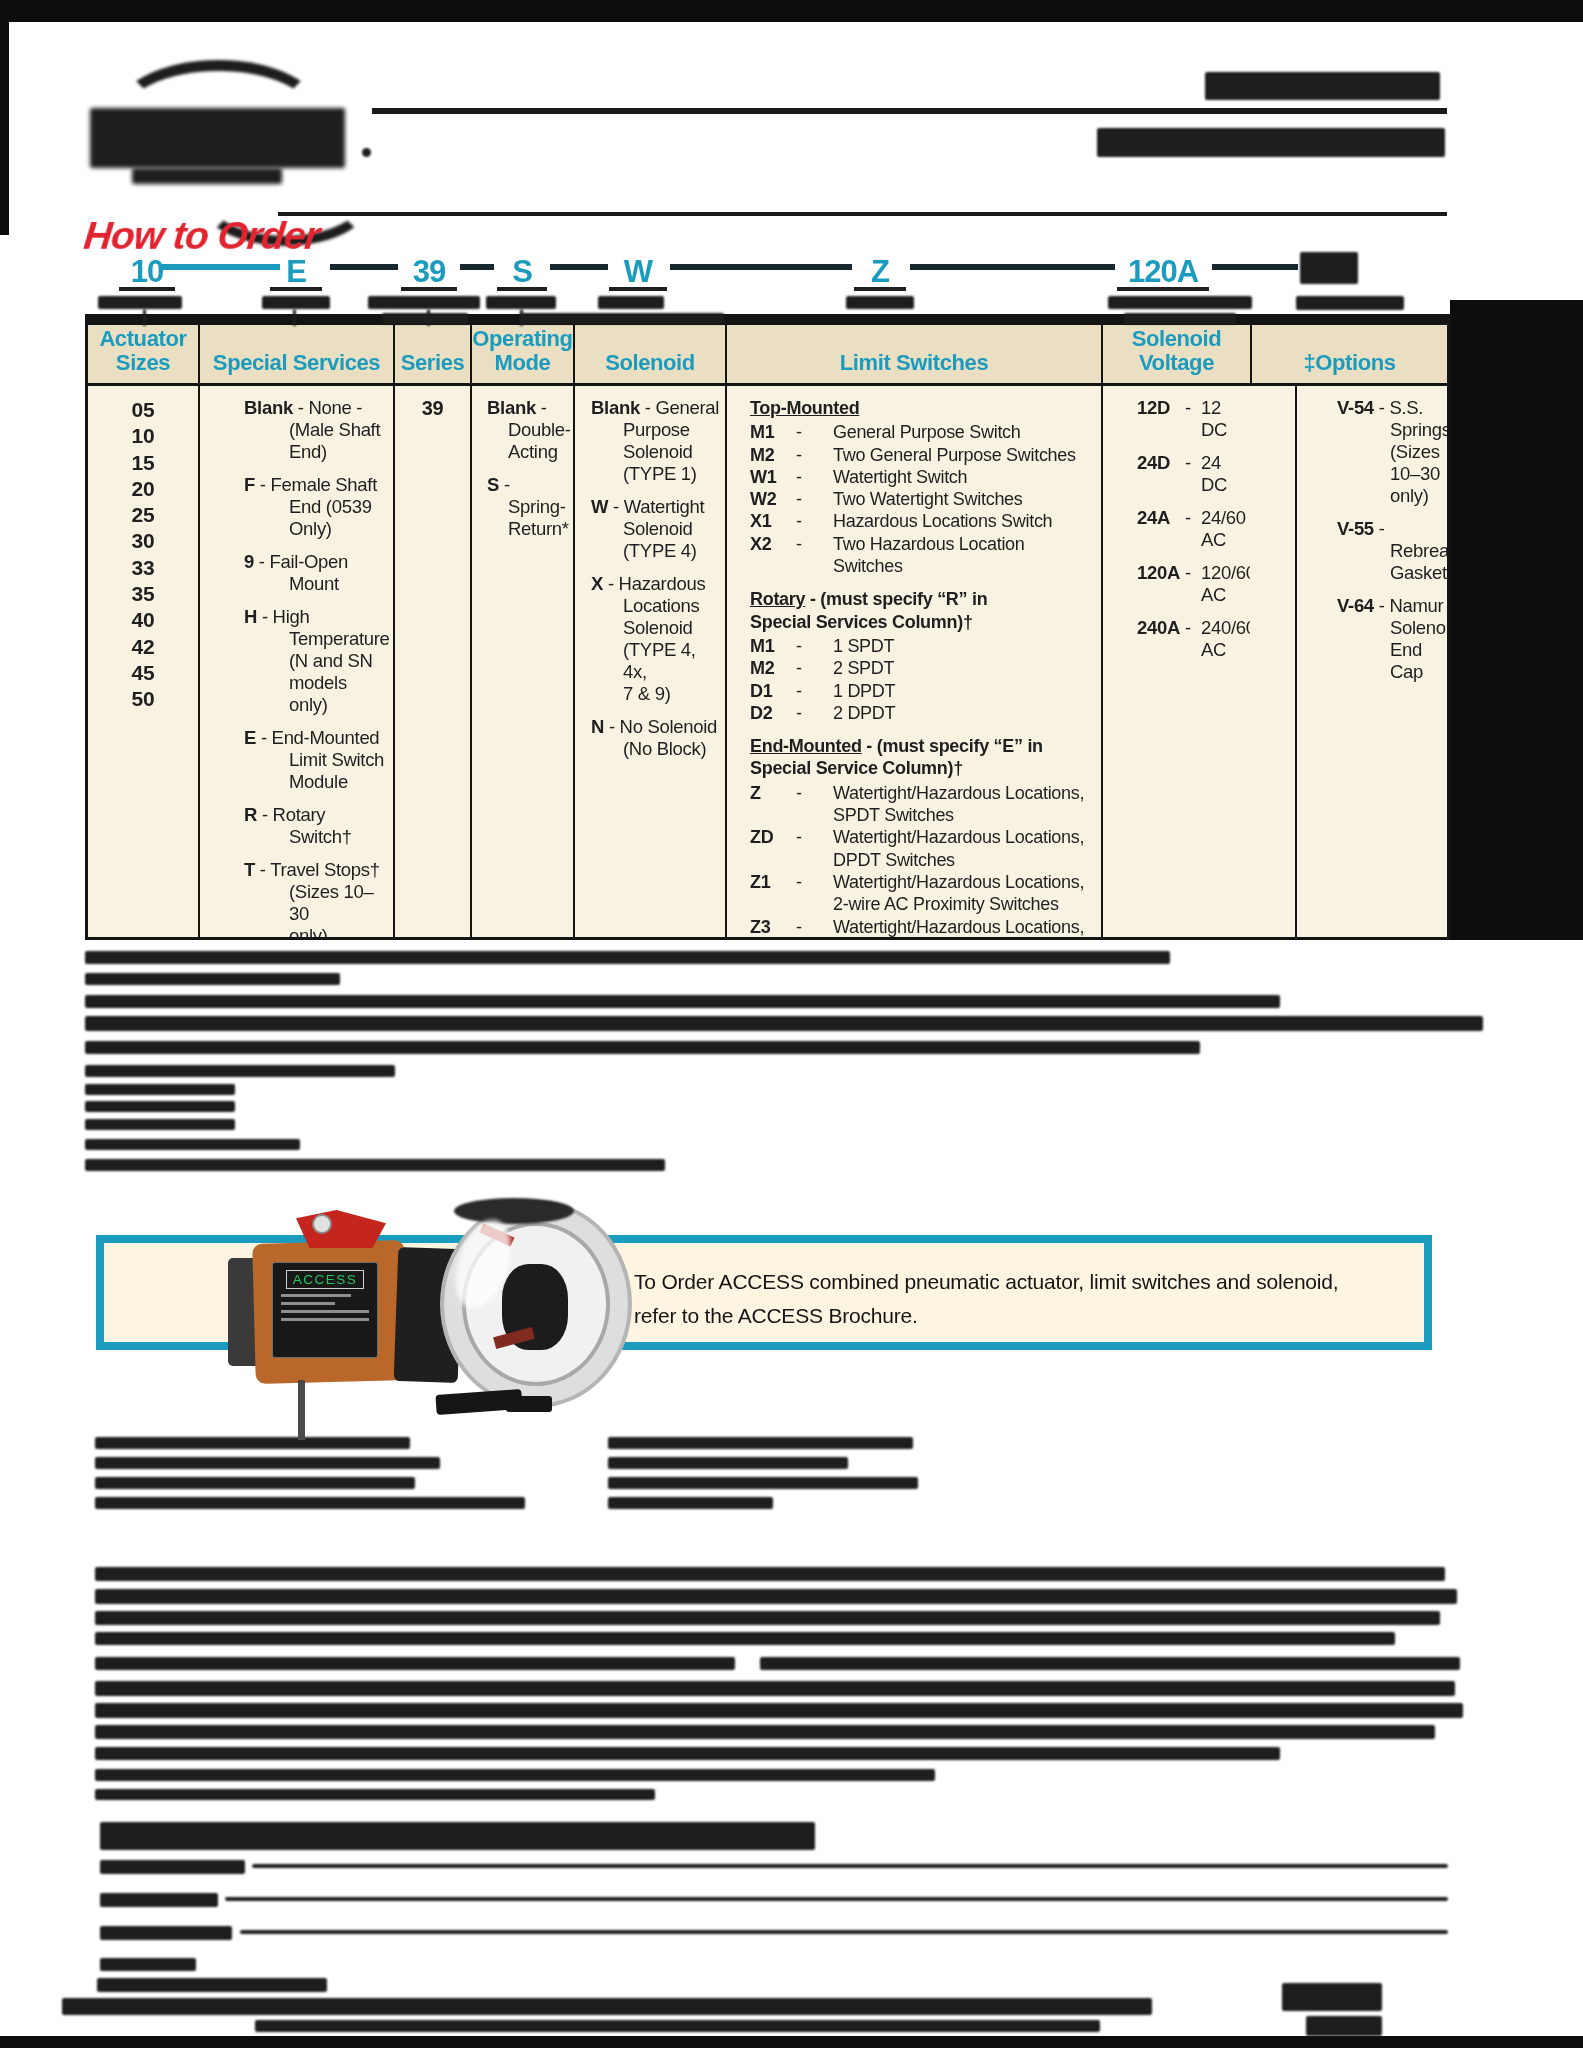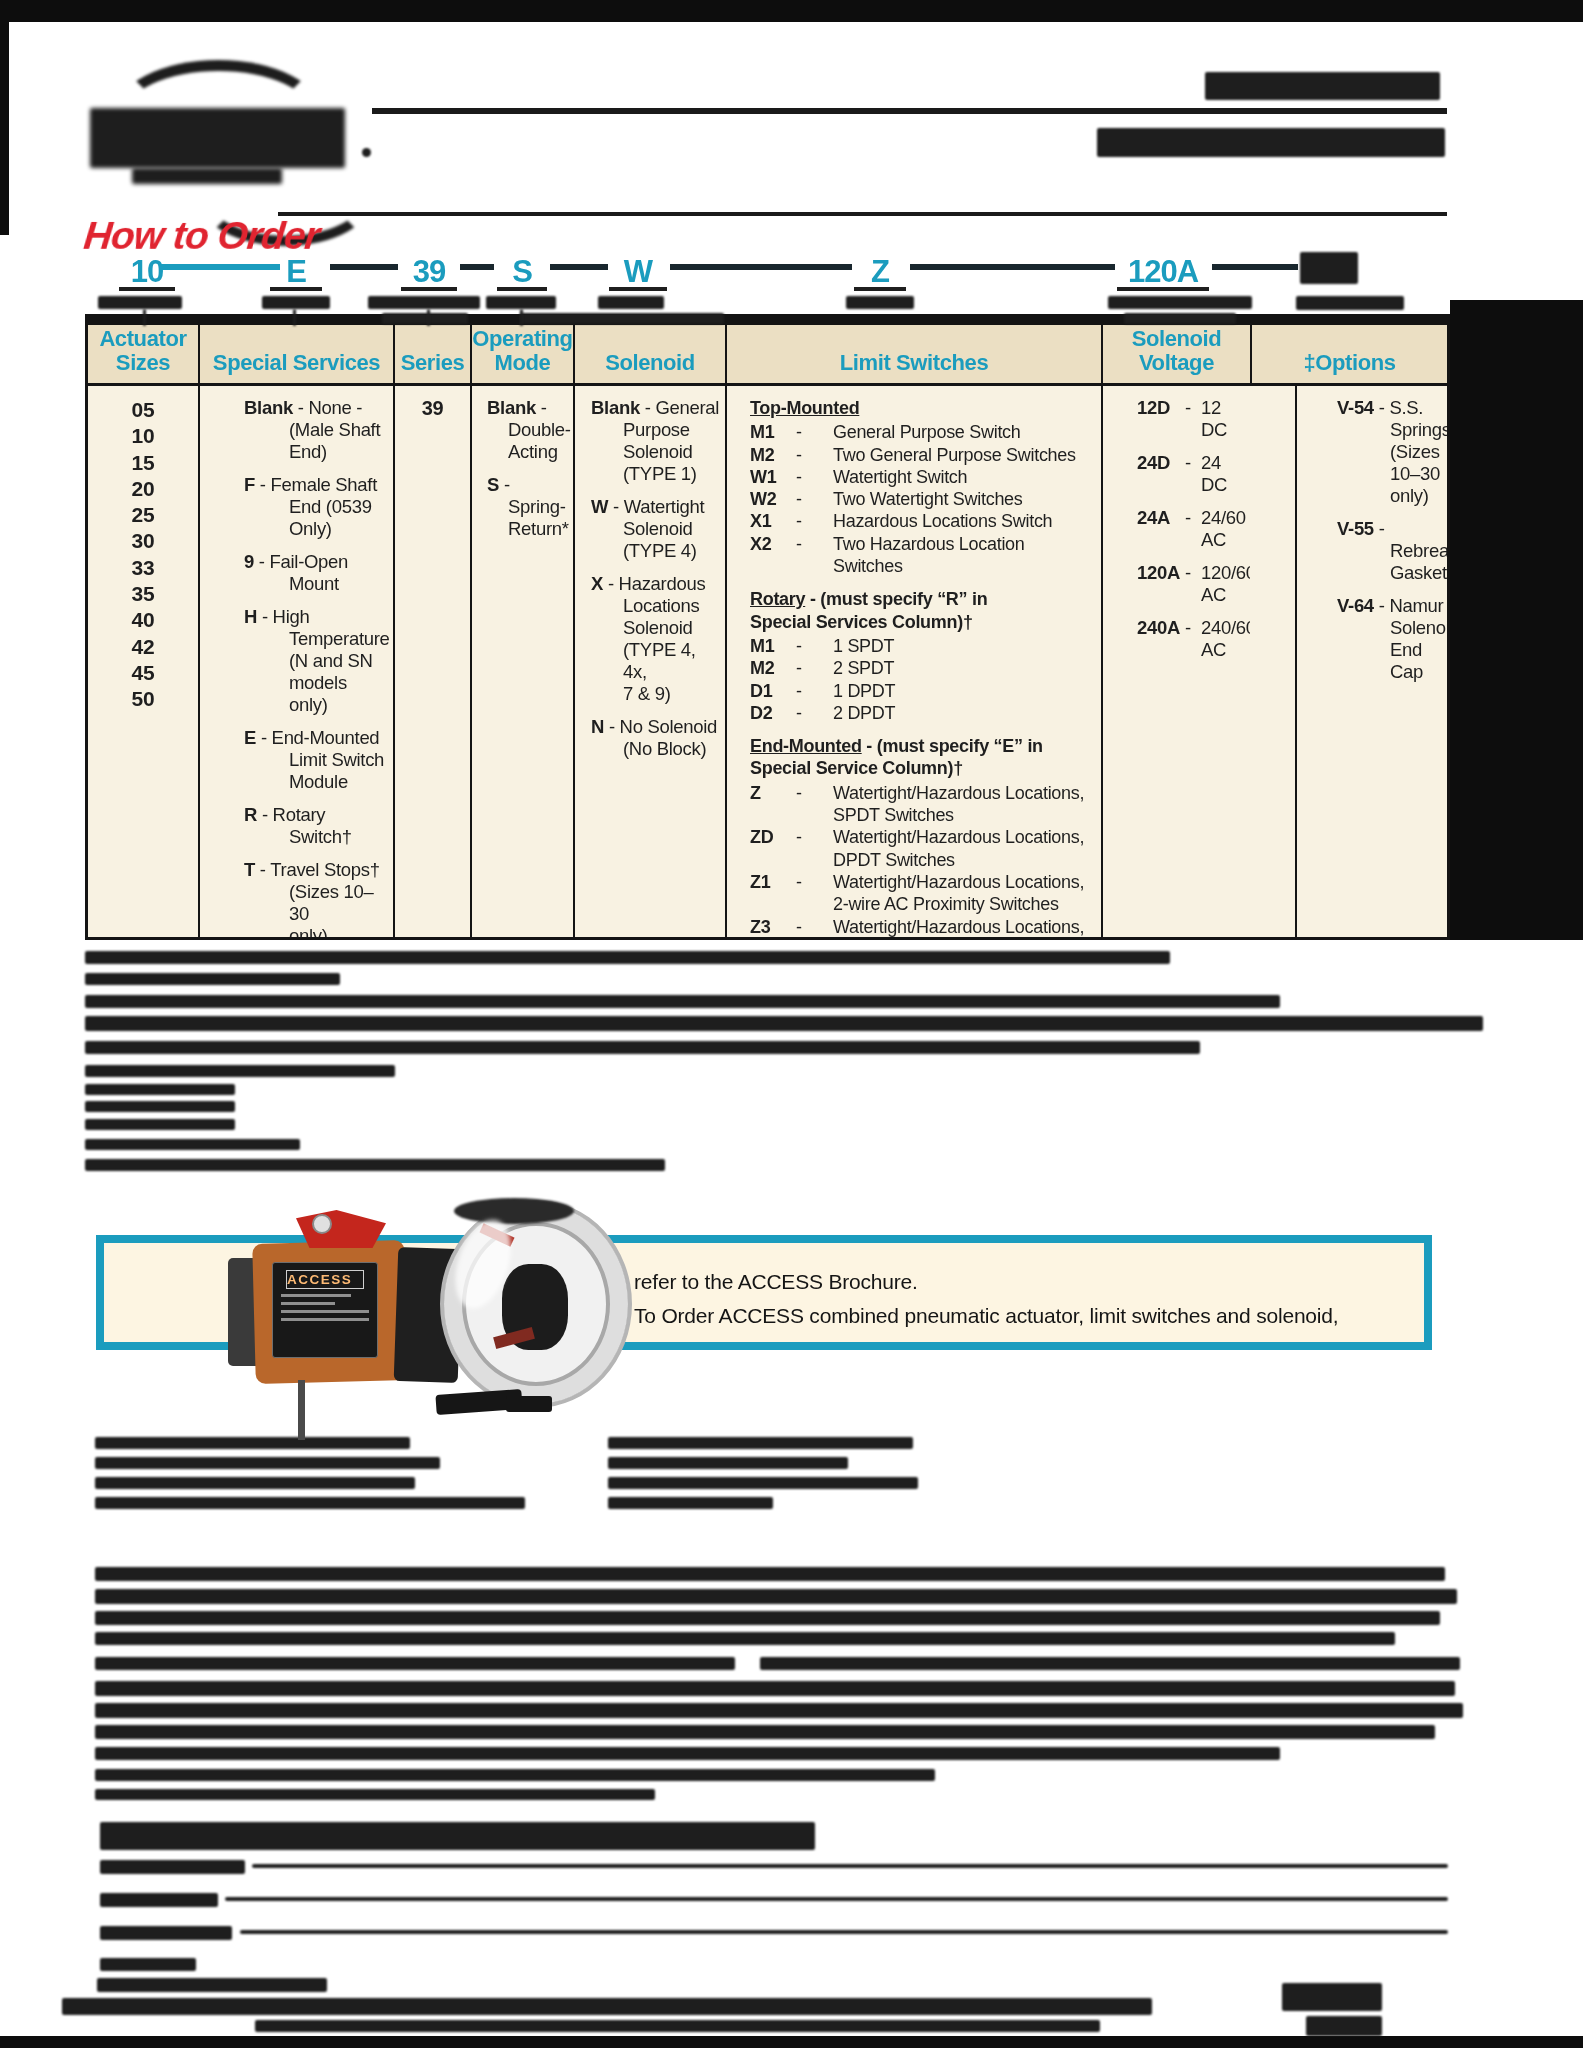--- a/index.html
+++ b/index.html
@@ -55,21 +55,21 @@
   .vrow{display:grid;grid-template-columns:48px 16px 1fr;line-height:22px;margin-bottom:11px;padding-left:18px;}
   .vrow .desc{white-space:pre-line;}
   .bold{font-weight:bold;}
   
   .banner{position:absolute;left:96px;top:1235px;width:1336px;height:115px;box-sizing:border-box;
           border:8px solid var(--teal);background:var(--bannerbg);z-index:1;}
   .banner-text{position:absolute;left:530px;top:22px;font-size:21px;line-height:34px;color:#151515;
                filter:blur(.4px);letter-spacing:-0.2px;}
   
   .ph{position:absolute;z-index:2;}
-  .access-label-text{color:#fdba74;font-size:13.5px;font-weight:bold;letter-spacing:1.5px;
+  .access-label-text{color:#22c55e;font-size:13.5px;font-weight:normal;letter-spacing:1.5px;text-align:center;
                      margin-top:7px;border:1px solid #cfcfcf;width:76px;margin-left:auto;margin-right:auto;
                      padding:1px 0;}
   .lbl-line{height:3px;background:#8f8f8f;margin:5px 8px 0 8px;filter:blur(.4px);}
 </style>
 </head>
 <body>
 
 <div class="page">
 
   <div class="blk" style="left:0;top:0;width:1583px;height:22px;"></div>
@@ -305,22 +305,22 @@
         <div class="entry"><b>V-55</b> - Rebreather
 Gasket</div>
         <div class="entry"><b>V-64</b> - Namur
 Solenoid
 End Cap</div>
       </div>
   </div>
 
   <div class="banner">
     <div class="banner-text">
+      <div>To Order ACCESS combined pneumatic actuator, limit switches and solenoid,</div>
       <div>refer to the ACCESS Brochure.</div>
-      <div>To Order ACCESS combined pneumatic actuator, limit switches and solenoid,</div>
     </div>
   </div>
 
   <div>
     <div class="ph" style="left:228px;top:1258px;width:34px;height:108px;background:#3a3a3a;border-radius:5px;"></div>
     <div class="ph" style="left:254px;top:1242px;width:152px;height:140px;background:#b9672b;border-radius:10px;transform:rotate(-1.5deg);"></div>
     <div class="ph" style="left:272px;top:1262px;width:104px;height:94px;background:#181818;border-radius:3px;border:1px solid #6e6e6e;">
       <div class="access-label-text">ACCESS</div>
       <div class="lbl-line" style="width:70px;"></div>
       <div class="lbl-line" style="width:54px;"></div>

